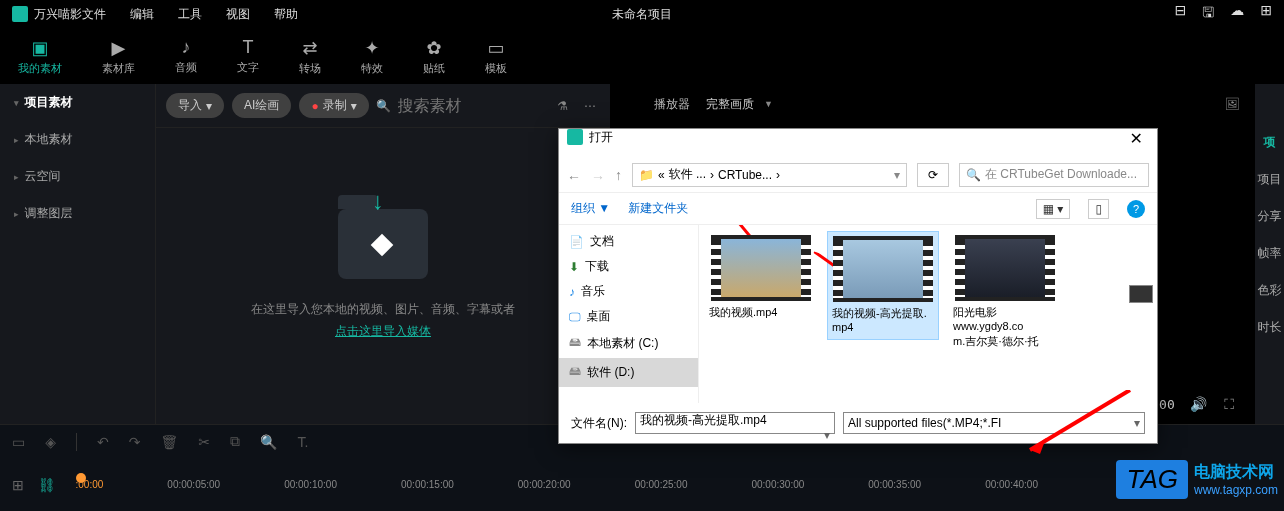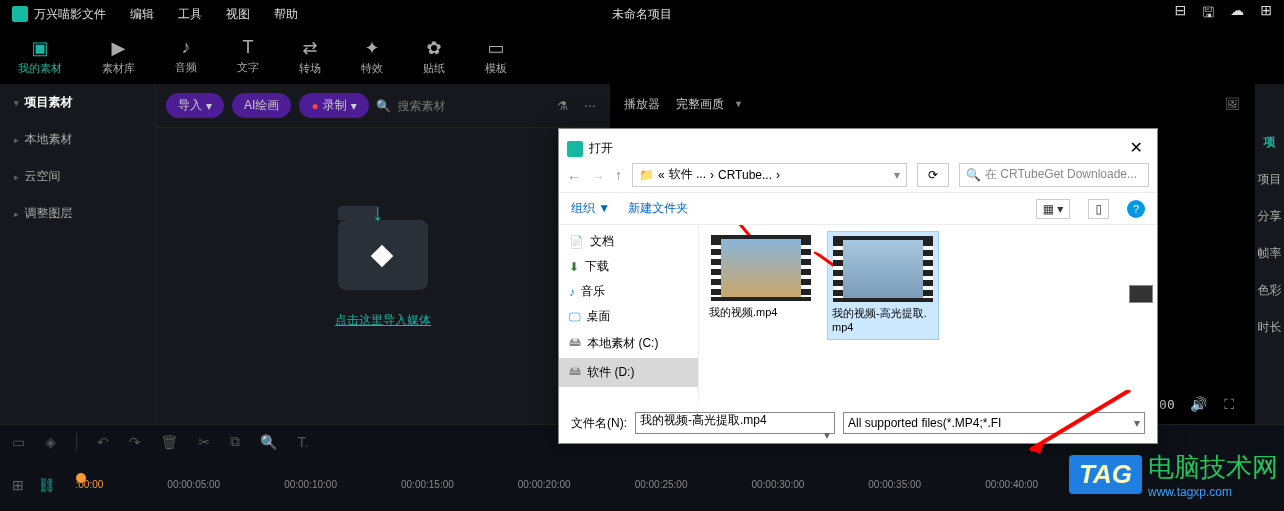--- a/index.html
+++ b/index.html
@@ -27,35 +27,35 @@
 
 .sidebar { width: 156px; background: #16181d; border-right: 1px solid #222; font-size: 12px; }
 .sidebar .side-item { padding: 10px 14px; color: #aaa; display: flex; align-items: center; gap: 6px; cursor: pointer; }
 .sidebar .side-item.active { color: #fff; font-weight: bold; }
 .sidebar .side-item .chev { font-size: 9px; color: #666; }
 .sidebar .side-item.child { padding-left: 30px; }
 
 
 .mediapanel { width: 454px; background: #16181d; display: flex; flex-direction: column; }
 .mediapanel .toolbar { height: 44px; display: flex; align-items: center; padding: 0 10px; gap: 8px; font-size: 12px; border-bottom: 1px solid #222; }
-.mediapanel .pill { background: #4c1d95; border-radius: 14px; padding: 4px 12px; display: flex; align-items: center; gap: 4px; color: #ccc; cursor: pointer; }
+.mediapanel .pill { background: #404040; border-radius: 14px; padding: 4px 12px; display: flex; align-items: center; gap: 4px; color: #ccc; cursor: pointer; }
 .mediapanel .searchbox { flex: 1; display: flex; align-items: center; gap: 6px; color: #666; }
-.mediapanel .searchbox input { background: transparent; border: none; color: #ccc; outline: none; font-size: 12px; width: 100px; }
+.mediapanel .searchbox input { background: transparent; border: none; color: #ccc; outline: none; font-size: 16px; width: 100px; }
 .mediapanel .iconbtn { color: #888; cursor: pointer; padding: 0 4px; }
 .mediapanel .drop-area { flex: 1; display: flex; flex-direction: column; align-items: center; justify-content: center; color: #888; font-size: 12px; }
 .mediapanel .folder-icon { width: 90px; height: 70px; background: #2a3038; border-radius: 8px; position: relative; margin-bottom: 20px; }
 .mediapanel .folder-icon::before { content: ""; position: absolute; top: -14px; left: 0; width: 40px; height: 14px; background: #2a3038; border-radius: 4px 4px 0 0; }
 .mediapanel .folder-icon .arrow { position: absolute; top: -22px; left: 34px; color: #16b8a2; font-size: 24px; }
 .mediapanel .folder-icon .diamond { position: absolute; top: 28px; left: 36px; width: 16px; height: 16px; background: #fff; transform: rotate(45deg); }
 .mediapanel .drop-text { text-align: center; line-height: 1.8; }
 .mediapanel .drop-text .link { color: #16b8a2; text-decoration: underline; cursor: pointer; text-align: center; }
 
 
 .preview { flex: 1; background: #000; display: flex; flex-direction: column; }
-.preview .phead { height: 40px; display: flex; align-items: center; padding: 0 14px; gap: 16px; font-size: 12px; color: #bbb; }
+.preview .phead { height: 40px; display: flex; align-items: center; padding: 0 14px; gap: 16px; font-size: 12px; color: #bbb; margin-left: 30px; }
 .preview .phead .ptitle { }
 .preview .phead .pspacer { flex: 1; }
 .preview .phead .picon { color: #888; cursor: pointer; }
 .preview .pbody { flex: 1; }
 .preview .pfoot { height: 40px; display: flex; align-items: center; justify-content: flex-end; padding: 0 20px; gap: 16px; font-size: 12px; color: #aaa; }
 .preview .pfoot .timecode { font-family: monospace; font-size: 13px; color: #ccc; }
 .preview .pfoot .picon { color: #888; cursor: pointer; font-size: 14px; }
 
 
 .rightstrip { width: 30px; background: #16181d; border-left: 1px solid #000; display: flex; flex-direction: column; align-items: center; padding-top: 50px; gap: 20px; font-size: 12px; color: #aaa; }
@@ -70,21 +70,21 @@
 .timeline { height: 53px; background: #0d1117; display: flex; align-items: center; padding: 0 12px; font-size: 10px; color: #888; }
 .timeline .tl-left { display: flex; gap: 14px; font-size: 14px; color: #666; }
 .timeline .tl-left span { cursor: pointer; }
 .timeline .tl-ruler { flex: 1; margin-left: 20px; display: flex; gap: 64px; position: relative; }
 .timeline .tl-ruler .playhead { position: absolute; left: 0; top: -6px; width: 10px; height: 10px; background: #ff9933; border-radius: 50%; }
 .timeline .tl-ruler .tick { font-size: 10px; }
 .timeline .tl-ruler .tick.first { color: #ff9933; }
 
 
 .filedialog { position: absolute; left: 558px; top: 128px; width: 600px; height: 316px; background: #fff; border: 1px solid #888; color: #000; font-size: 12px; box-shadow: 0 4px 20px rgba(0,0,0,0.5); display: flex; flex-direction: column; }
-.filedialog .fd-title { height: 28px; display: flex; align-items: flex-end; padding: 0 8px; }
+.filedialog .fd-title { height: 28px; display: flex; align-items: flex-start; padding: 0 8px; }
 .filedialog .fd-title .fd-logo { width: 16px; height: 16px; background: #16b8a2; border-radius: 2px; margin-right: 6px; }
 .filedialog .fd-title .fd-spacer { flex: 1; }
 .filedialog .fd-title .fd-close { font-size: 16px; cursor: pointer; padding: 0 6px; }
 .filedialog .fd-nav { height: 36px; display: flex; align-items: center; padding: 0 8px; gap: 10px; border-bottom: 1px solid #eee; }
 .filedialog .fd-nav .navarrow { color: #888; cursor: pointer; font-size: 14px; }
 .filedialog .fd-nav .breadcrumb { flex: 1; border: 1px solid #ccc; height: 24px; display: flex; align-items: center; padding: 0 6px; gap: 4px; }
 .filedialog .fd-nav .breadcrumb .folder-small { color: #e8b84a; }
 .filedialog .fd-nav .refresh { border: 1px solid #ccc; width: 32px; height: 24px; display: flex; align-items: center; justify-content: center; cursor: pointer; }
 .filedialog .fd-nav .searchfield { border: 1px solid #ccc; height: 24px; width: 190px; display: flex; align-items: center; padding: 0 6px; color: #888; gap: 4px; }
 .filedialog .fd-toolbar { height: 32px; display: flex; align-items: center; padding: 0 12px; gap: 18px; color: #0066cc; border-bottom: 1px solid #eee; }
@@ -112,23 +112,23 @@
 .filedialog .fd-files .red-arrow.a2 { left: 108px; top: 38px; transform: rotate(18deg); }
 .filedialog .fd-files .red-arrow svg { width: 80px; height: 30px; }
 .filedialog .fd-footer { height: 40px; display: flex; align-items: center; padding: 0 12px; gap: 8px; }
 .filedialog .fd-footer .fnlabel { }
 .filedialog .fd-footer .fninput { flex: 0 0 200px; border: 1px solid #888; height: 22px; padding: 0 4px; }
 .filedialog .fd-footer .fninput input { border: none; outline: none; width: 100%; font-size: 12px; }
 .filedialog .fd-footer .filtersel { flex: 1; border: 1px solid #888; height: 22px; padding: 0 4px; display: flex; align-items: center; justify-content: space-between; cursor: pointer; }
 
 
 .watermark { position: absolute; right: 6px; bottom: 12px; display: flex; align-items: center; pointer-events: none; }
-.watermark .tag { background: #1e7fe0; color: #fef9c3; font-weight: bold; font-size: 26px; padding: 4px 10px; border-radius: 4px; font-style: italic; }
+.watermark .tag { background: #1e7fe0; color: #000000; font-weight: normal; font-size: 26px; padding: 4px 10px; border-radius: 4px; font-style: italic; }
 .watermark .wtext { margin-left: 6px; }
-.watermark .wtext .l1 { color: #22c55e; font-size: 26px; font-weight: normal; }
+.watermark .wtext .l1 { color: #0ea5e9; font-size: 16px; font-weight: bold; }
 .watermark .wtext .l2 { color: #3aa0ff; font-size: 12px; }
 
 
 .bigarrow { position: absolute; left: 1020px; top: 390px; pointer-events: none; }
 .bigarrow svg { width: 120px; height: 70px; }
 </style>
 </head>
 <body>
 
 <div class="menubar">
@@ -225,20 +225,21 @@
       </div>
       <span class="iconbtn">⚗</span>
       <span class="iconbtn">⋯</span>
     </div>
     <div class="drop-area">
       <div class="folder-icon">
         <span class="arrow">↓</span>
         <div class="diamond"></div>
       </div>
       <div class="drop-text">
+        <div>在这里导入您本地的视频、图片、音频、字幕或者</div>
         <div class="link">点击这里导入媒体</div>
       </div>
     </div>
   </div>
 
   <div class="preview">
     <div class="phead">
       <span class="ptitle">播放器</span>
       <span style="display:flex;align-items:center;gap:10px;color:#ccc">
           <span>完整画质</span>
@@ -369,20 +370,28 @@
             <polygon points="70,22 60,14 64,26" fill="#ff0000"></polygon>
           </svg></div>
       <div class="file-item">
         <div class="thumb t1"></div>
         <div class="fname">我的视频.mp4</div>
       </div>
       <div class="file-item sel">
         <div class="thumb t2"></div>
         <div class="fname">我的视频-高光提取.mp4</div>
       </div>
+      <div class="file-item">
+        <div class="thumb t3"></div>
+        <div class="fname">
+          <span>阳光电影</span><br>
+          <span>www.ygdy8.co</span><br>
+          <span>m.吉尔莫·德尔·托</span>
+        </div>
+      </div>
       <div class="filmicon" style="position:absolute;right:4px;top:60px"></div>
     </div>
   </div>
   <div class="fd-footer">
     <span class="fnlabel">文件名(N):</span>
     <div class="fninput"><input value="我的视频-高光提取.mp4" style=""><span style="float:right;color:#666">▾</span></div>
     <div class="filtersel">
         <span>All supported files(*.MP4;*.FI</span>
         <span style="color:#666">▾</span>
       </div>

